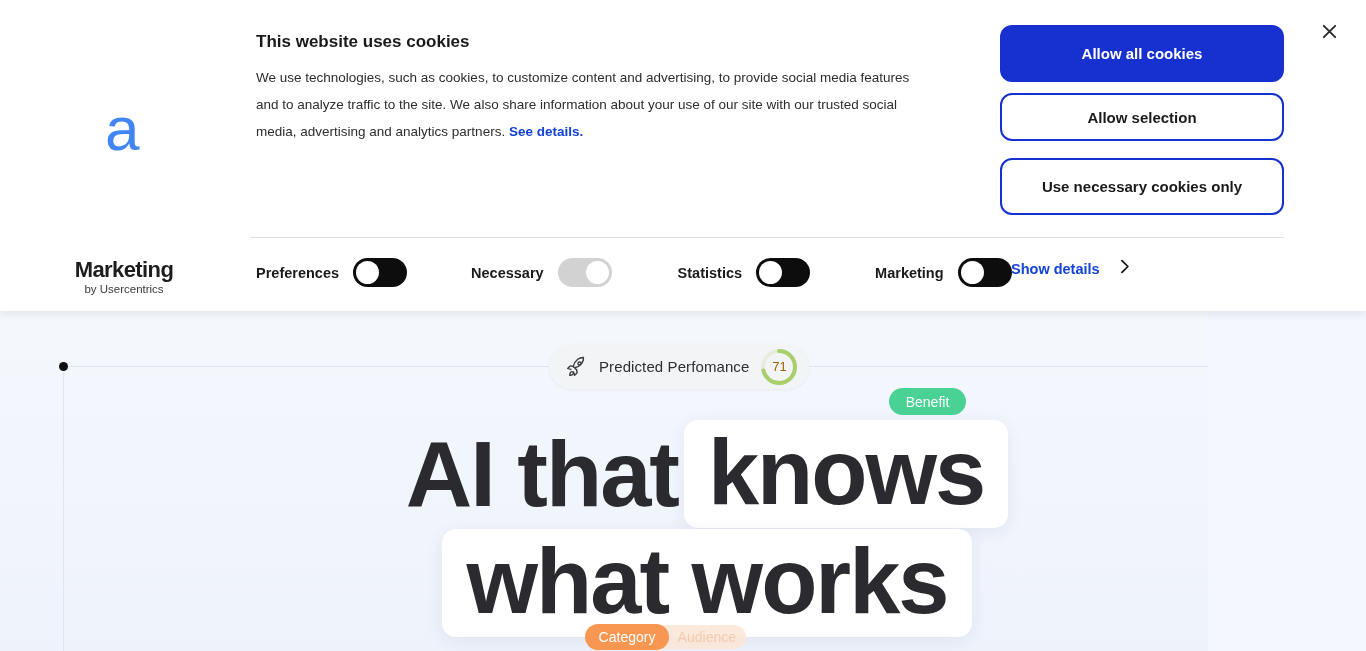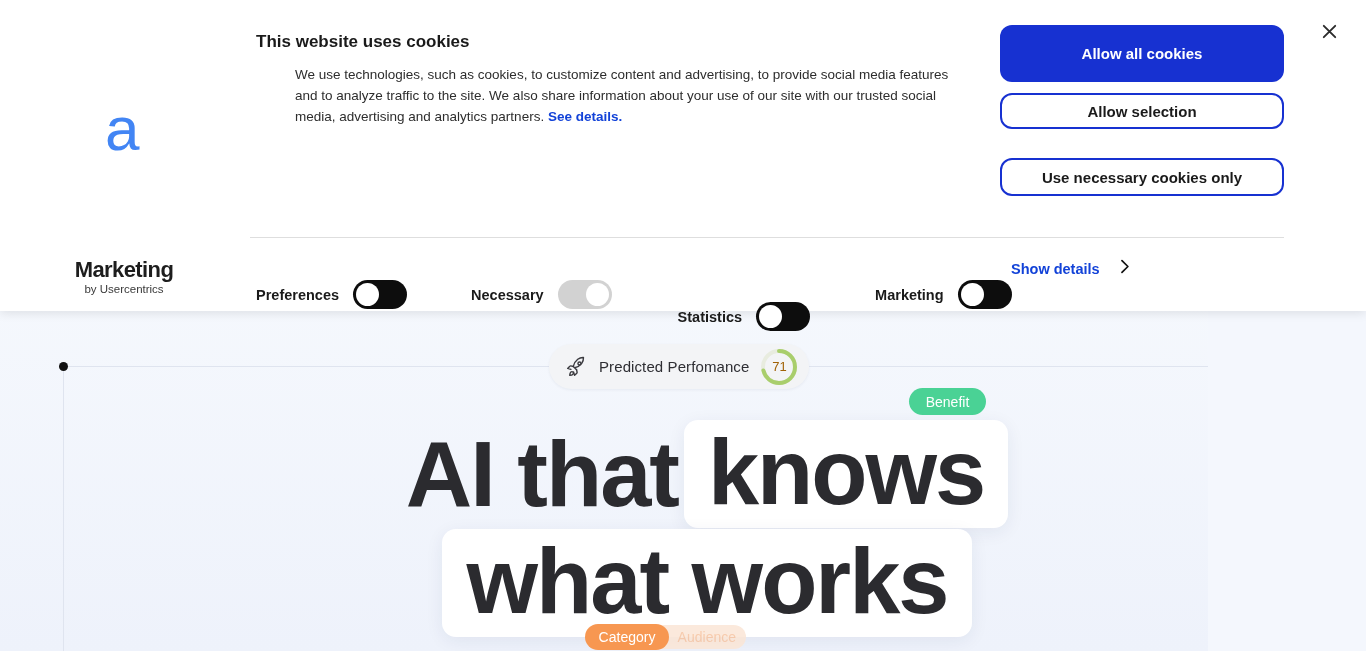--- a/index.html
+++ b/index.html
@@ -105,21 +105,21 @@
     position: absolute;
     border-radius: 20px;
     color: #fff;
     font-size: 14px;
     display: flex;
     align-items: center;
     justify-content: center;
     white-space: nowrap;
   }
   .badge-benefit {
-    left: 909px; top: 388px;
+    left: 889px; top: 388px;
     width: 77px; height: 27px;
     background: #4ad295;
   }
   .badge-category {
     left: 585px; top: 624px;
     width: 84px; height: 26px;
     background: #f79751;
     z-index: 3;
   }
   .badge-audience {
@@ -156,23 +156,22 @@
     left: 256px; top: 32px;
     font-size: 17px;
     font-weight: 700;
     color: #1a1a1a;
   }
   .cb-body {
     position: absolute;
     left: 256px; top: 64px;
     width: 676px;
     font-size: 13.5px;
-    line-height: 21px;
+    line-height: 27px;
     color: #2d2d2d;
-    margin-left: 39px;
   }
   .cb-details-link {
     color: #1242d8;
     font-weight: 700;
     text-decoration: none;
     cursor: pointer;
   }
 
   .cb-btn {
     position: absolute;
@@ -191,22 +190,22 @@
     top: 25px; height: 57px;
     background: #1731d1;
     color: #ffffff;
     border: none;
   }
   .cb-btn-outline {
     background: #ffffff;
     color: #1a1a1a;
     border: 2px solid #1731d1;
   }
-  .cb-btn-sel  { top: 93px;  height: 36px; }
-  .cb-btn-nec  { top: 158px; height: 38px; }
+  .cb-btn-sel  { top: 93px;  height: 48px; }
+  .cb-btn-nec  { top: 158px; height: 57px; }
 
   .cb-close {
     position: absolute;
     left: 1319px; top: 21px;
     width: 21px; height: 21px;
     display: flex; align-items: center; justify-content: center;
     cursor: pointer;
     color: #2b2b2b;
   }
 
@@ -369,21 +368,21 @@
         </span>
     </div>
 
     <div class="cb-consent" style="margin-right:66px;">
       <span class="cb-consent-label">Necessary</span>
       <span class="cb-switch on">
           <span class="knob"></span>
         </span>
     </div>
 
-    <div class="cb-consent" style="margin-right:65px;margin-top:44px;">
+    <div class="cb-consent" style="margin-right:65px;">
       <span class="cb-consent-label">Statistics</span>
       <span class="cb-switch off">
           <span class="knob"></span>
         </span>
     </div>
 
     <div class="cb-consent">
       <span class="cb-consent-label">Marketing</span>
       <span class="cb-switch off">
           <span class="knob"></span>

